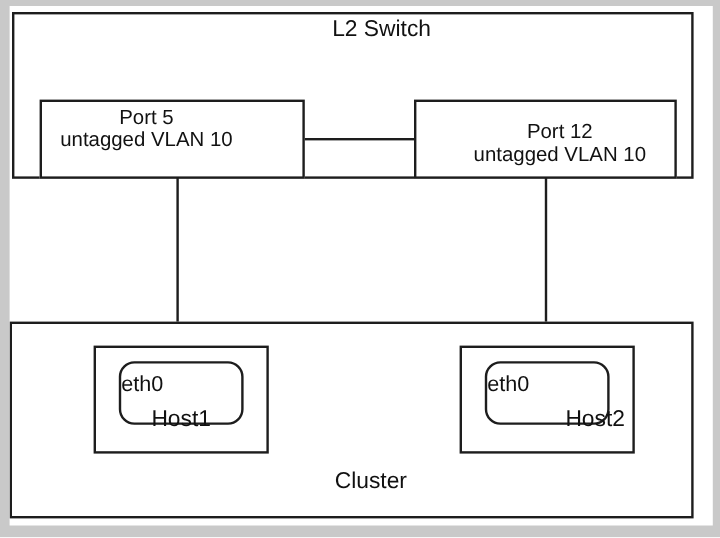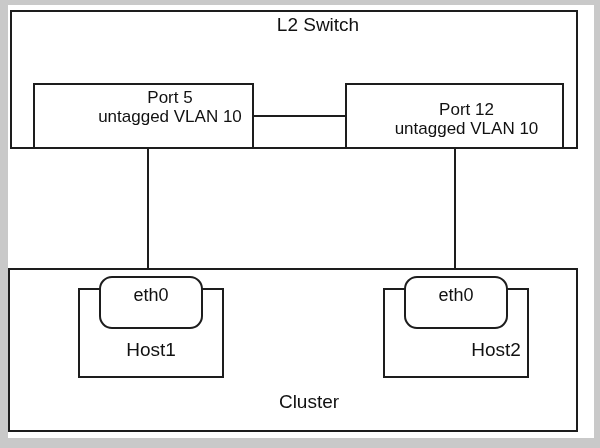--- a/index.html
+++ b/index.html
@@ -71,21 +71,21 @@
     width: 221px; height: 66px;
   }
   #port-right-box {
     left: 345px; top: 83px;
     width: 219px; height: 66px;
   }
   .port-label {
     font-size: 17px;
   }
   #port-left-label {
-    left: 33px; top: 88px; width: 178px; padding-left: 48px;
+    left: 33px; top: 88px; width: 178px;
   }
   #port-right-label {
     left: 345px; top: 100px; width: 243px;
   }
   .port-line2 { display: block; }
 
   
   #port-interconnect {
     left: 253px; top: 115px;
     width: 93px;
@@ -126,29 +126,28 @@
     width: 146px;
     font-size: 19px;
   }
   #host1-label { left: 78px; }
   #host2-label { left: 383px; padding-left: 40px; }
 
   
   .nic-pill {
     position: absolute;
     box-sizing: border-box;
-    top: 276px;
+    top: 301px;
     width: 104px;
     height: 53px;
     border: 2px solid #1d1d1d;
     border-radius: 13px;
     background: #ffffff;
     font-size: 18px;
     line-height: 34px;
-    text-align: center;
   }
   #host1-nic { left: 99px; }
   #host2-nic { left: 404px; }
 </style>
 </head>
 <body>
 
 <div id="page">
 
   <div class="box" id="switch-box"></div>

